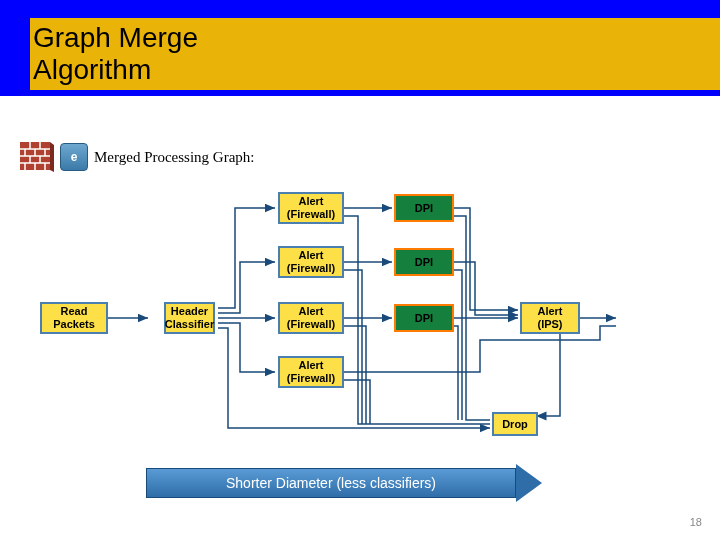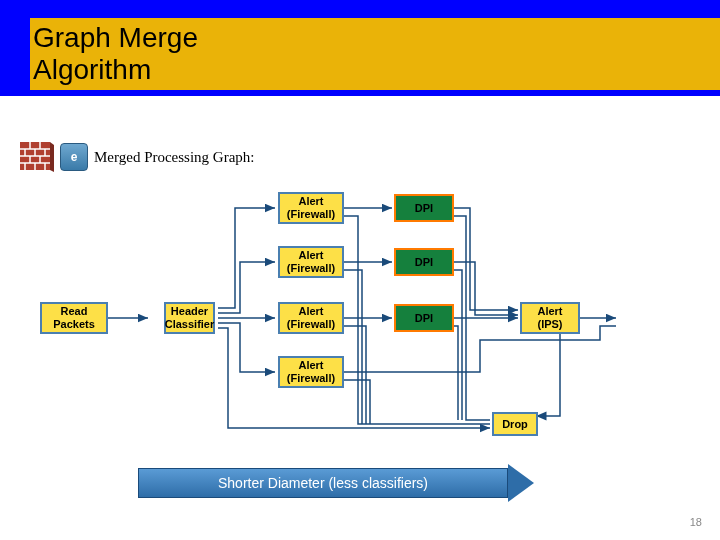--- a/index.html
+++ b/index.html
@@ -8,21 +8,21 @@
   .header h1 { color: #000; font-size: 28px; font-weight: 400; background: #eab308; padding: 4px 520px 4px 3px; }
   .icons-row { position: absolute; top: 142px; left: 20px; display: flex; align-items: center; gap: 6px; }
   .firewall-icon { width: 34px; height: 30px; position: relative; }
   .firewall-icon svg { width: 100%; height: 100%; }
   .app-icon { width: 28px; height: 28px; background: linear-gradient(#6fa8d0,#3a7aa8); border: 1px solid #2a5a80; border-radius: 4px; display: flex; align-items: center; justify-content: center; color: #fff; font-weight: bold; font-size: 12px; }
   .subtitle { font-size: 15px; font-weight: 500; font-family: Liberation Serif, serif; }
   .diagram { position: absolute; top: 180px; left: 0; width: 720px; height: 270px; }
   .node { position: absolute; border: 2px solid; display: flex; flex-direction: column; align-items: center; justify-content: center; font-size: 11px; font-weight: bold; text-align: center; line-height: 1.15; }
   .white-node { background: #fde047; border-color: #4a7fb0; color: #000; }
   .orange-node { background: #15803d; border-color: #ff7a00; color: #000; }
-  .arrow-banner { position: absolute; top: 468px; left: 138px; width: 400px; height: 18px; }
+  .arrow-banner { position: absolute; top: 468px; left: 146px; width: 400px; height: 18px; }
   .arrow-body { position: absolute; left: 0; top: 0; width: 370px; height: 30px; background: linear-gradient(#5a9bd5,#2e6da8); border: 1px solid #1a4a7a; display: flex; align-items: center; justify-content: center; color: #fff; font-size: 14px; }
   .arrow-head { position: absolute; left: 370px; top: -4px; width: 0; height: 0; border-top: 19px solid transparent; border-bottom: 19px solid transparent; border-left: 26px solid #2e6da8; }
   .page-num { position: absolute; bottom: 12px; right: 18px; font-size: 11px; color: #888; }
   .conn { position: absolute; }
 </style>
 </head>
 <body>
 
 <div class="header">
   <h1>Graph Merge Algorithm</h1>

